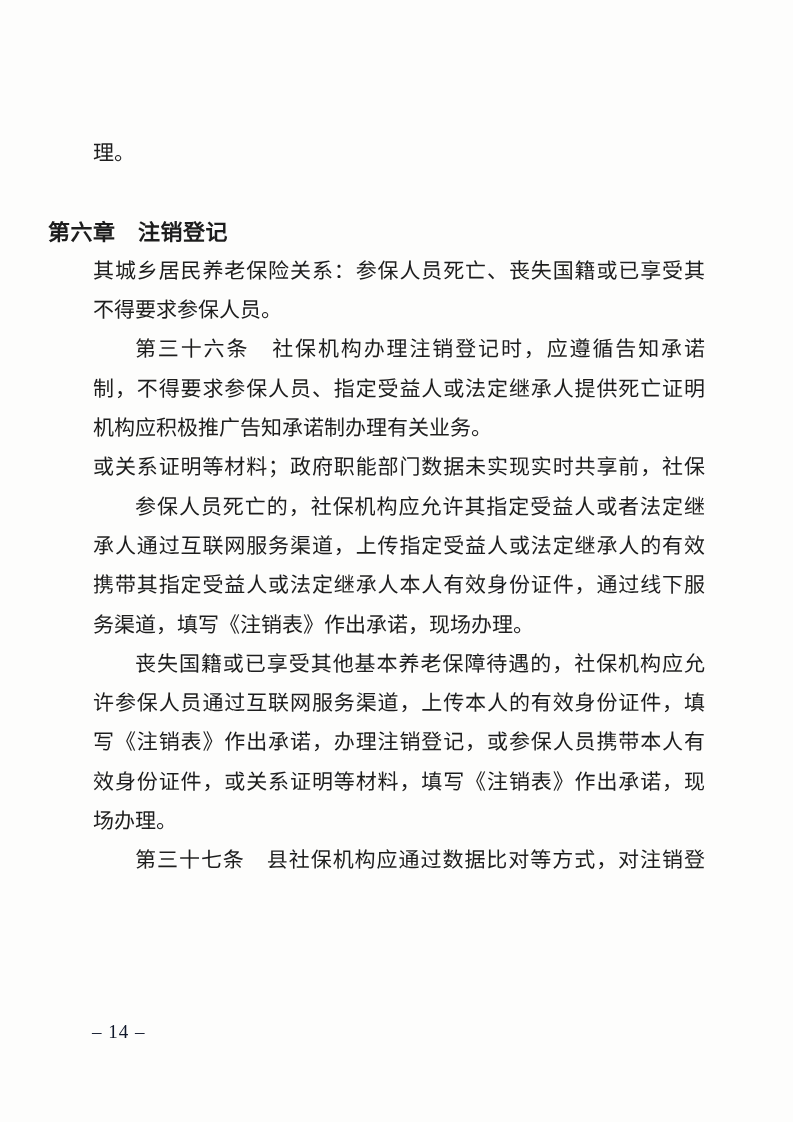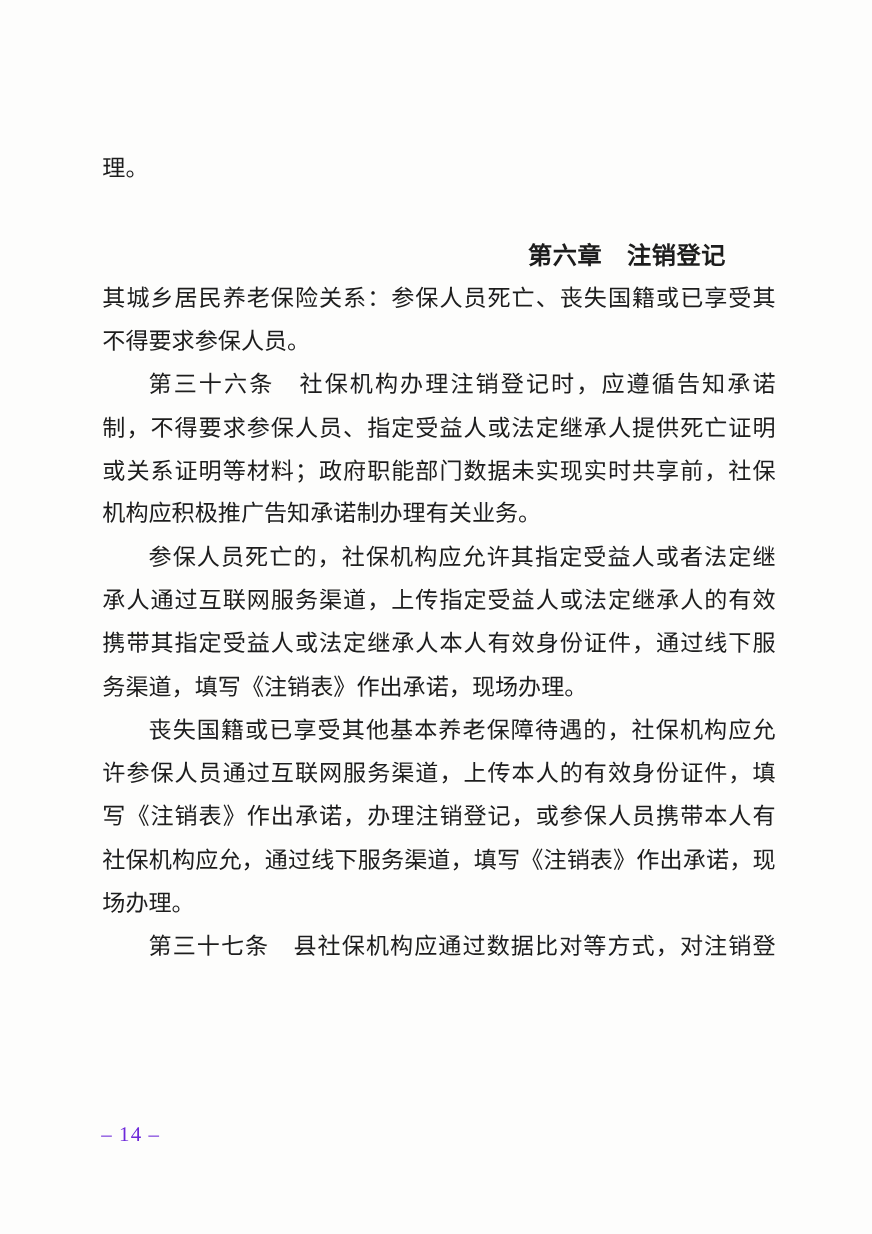--- a/index.html
+++ b/index.html
@@ -39,66 +39,66 @@
   }
   .continuation {
     text-align: left;
     text-align-last: left;
   }
   .heading {
     font-family: "Liberation Sans", "DejaVu Sans", sans-serif;
     font-weight: bold;
     font-size: 22px;
     line-height: 39.3px;
-    text-align: right;
+    text-align: left;
     position: relative;
     left: -45px;
     letter-spacing: 0.5px;
     margin: 0;
   }
   .page-number {
     position: absolute;
     left: 92px;
     top: 1019px;
     font-size: 19px;
     line-height: 26px;
     letter-spacing: 1px;
-    color: #6d28d9;
+    color: #0f172a;
   }
 </style>
 </head>
 <body>
 
 <div class="page">
   <div class="content">
     <div class="line lastline continuation">理。</div>
     <div class="line blank"></div>
     <h1 class="heading">第六章　注销登记</h1>
     <div>
         <div class="para">
           <div class="line">其城乡居民养老保险关系：参保人员死亡、丧失国籍或已享受其</div>
           <div class="line lastline">不得要求参保人员。</div>
         </div>
         <div class="para">
           <div class="line firstline">第三十六条　社保机构办理注销登记时，应遵循告知承诺</div>
           <div class="line">制，不得要求参保人员、指定受益人或法定继承人提供死亡证明</div>
+          <div class="line lastline">机构应积极推广告知承诺制办理有关业务。</div>
           <div class="line">或关系证明等材料；政府职能部门数据未实现实时共享前，社保</div>
-          <div class="line lastline">机构应积极推广告知承诺制办理有关业务。</div>
         </div>
         <div class="para">
           <div class="line firstline">参保人员死亡的，社保机构应允许其指定受益人或者法定继</div>
           <div class="line">承人通过互联网服务渠道，上传指定受益人或法定继承人的有效</div>
           <div class="line">携带其指定受益人或法定继承人本人有效身份证件，通过线下服</div>
           <div class="line lastline">务渠道，填写《注销表》作出承诺，现场办理。</div>
         </div>
         <div class="para">
           <div class="line firstline">丧失国籍或已享受其他基本养老保障待遇的，社保机构应允</div>
           <div class="line">许参保人员通过互联网服务渠道，上传本人的有效身份证件，填</div>
           <div class="line">写《注销表》作出承诺，办理注销登记，或参保人员携带本人有</div>
-          <div class="line">社保机构应允，通过线下服务渠道，填写《注销表》作出承诺，现</div>
+          <div class="line">效身份证件，或关系证明等材料，填写《注销表》作出承诺，现</div>
           <div class="line lastline">场办理。</div>
         </div>
         <div class="para">
           <div class="line firstline">第三十七条　县社保机构应通过数据比对等方式，对注销登</div>
         </div>
       </div>
   </div>
   <div class="page-number">– 14 –</div>
 </div>
 

